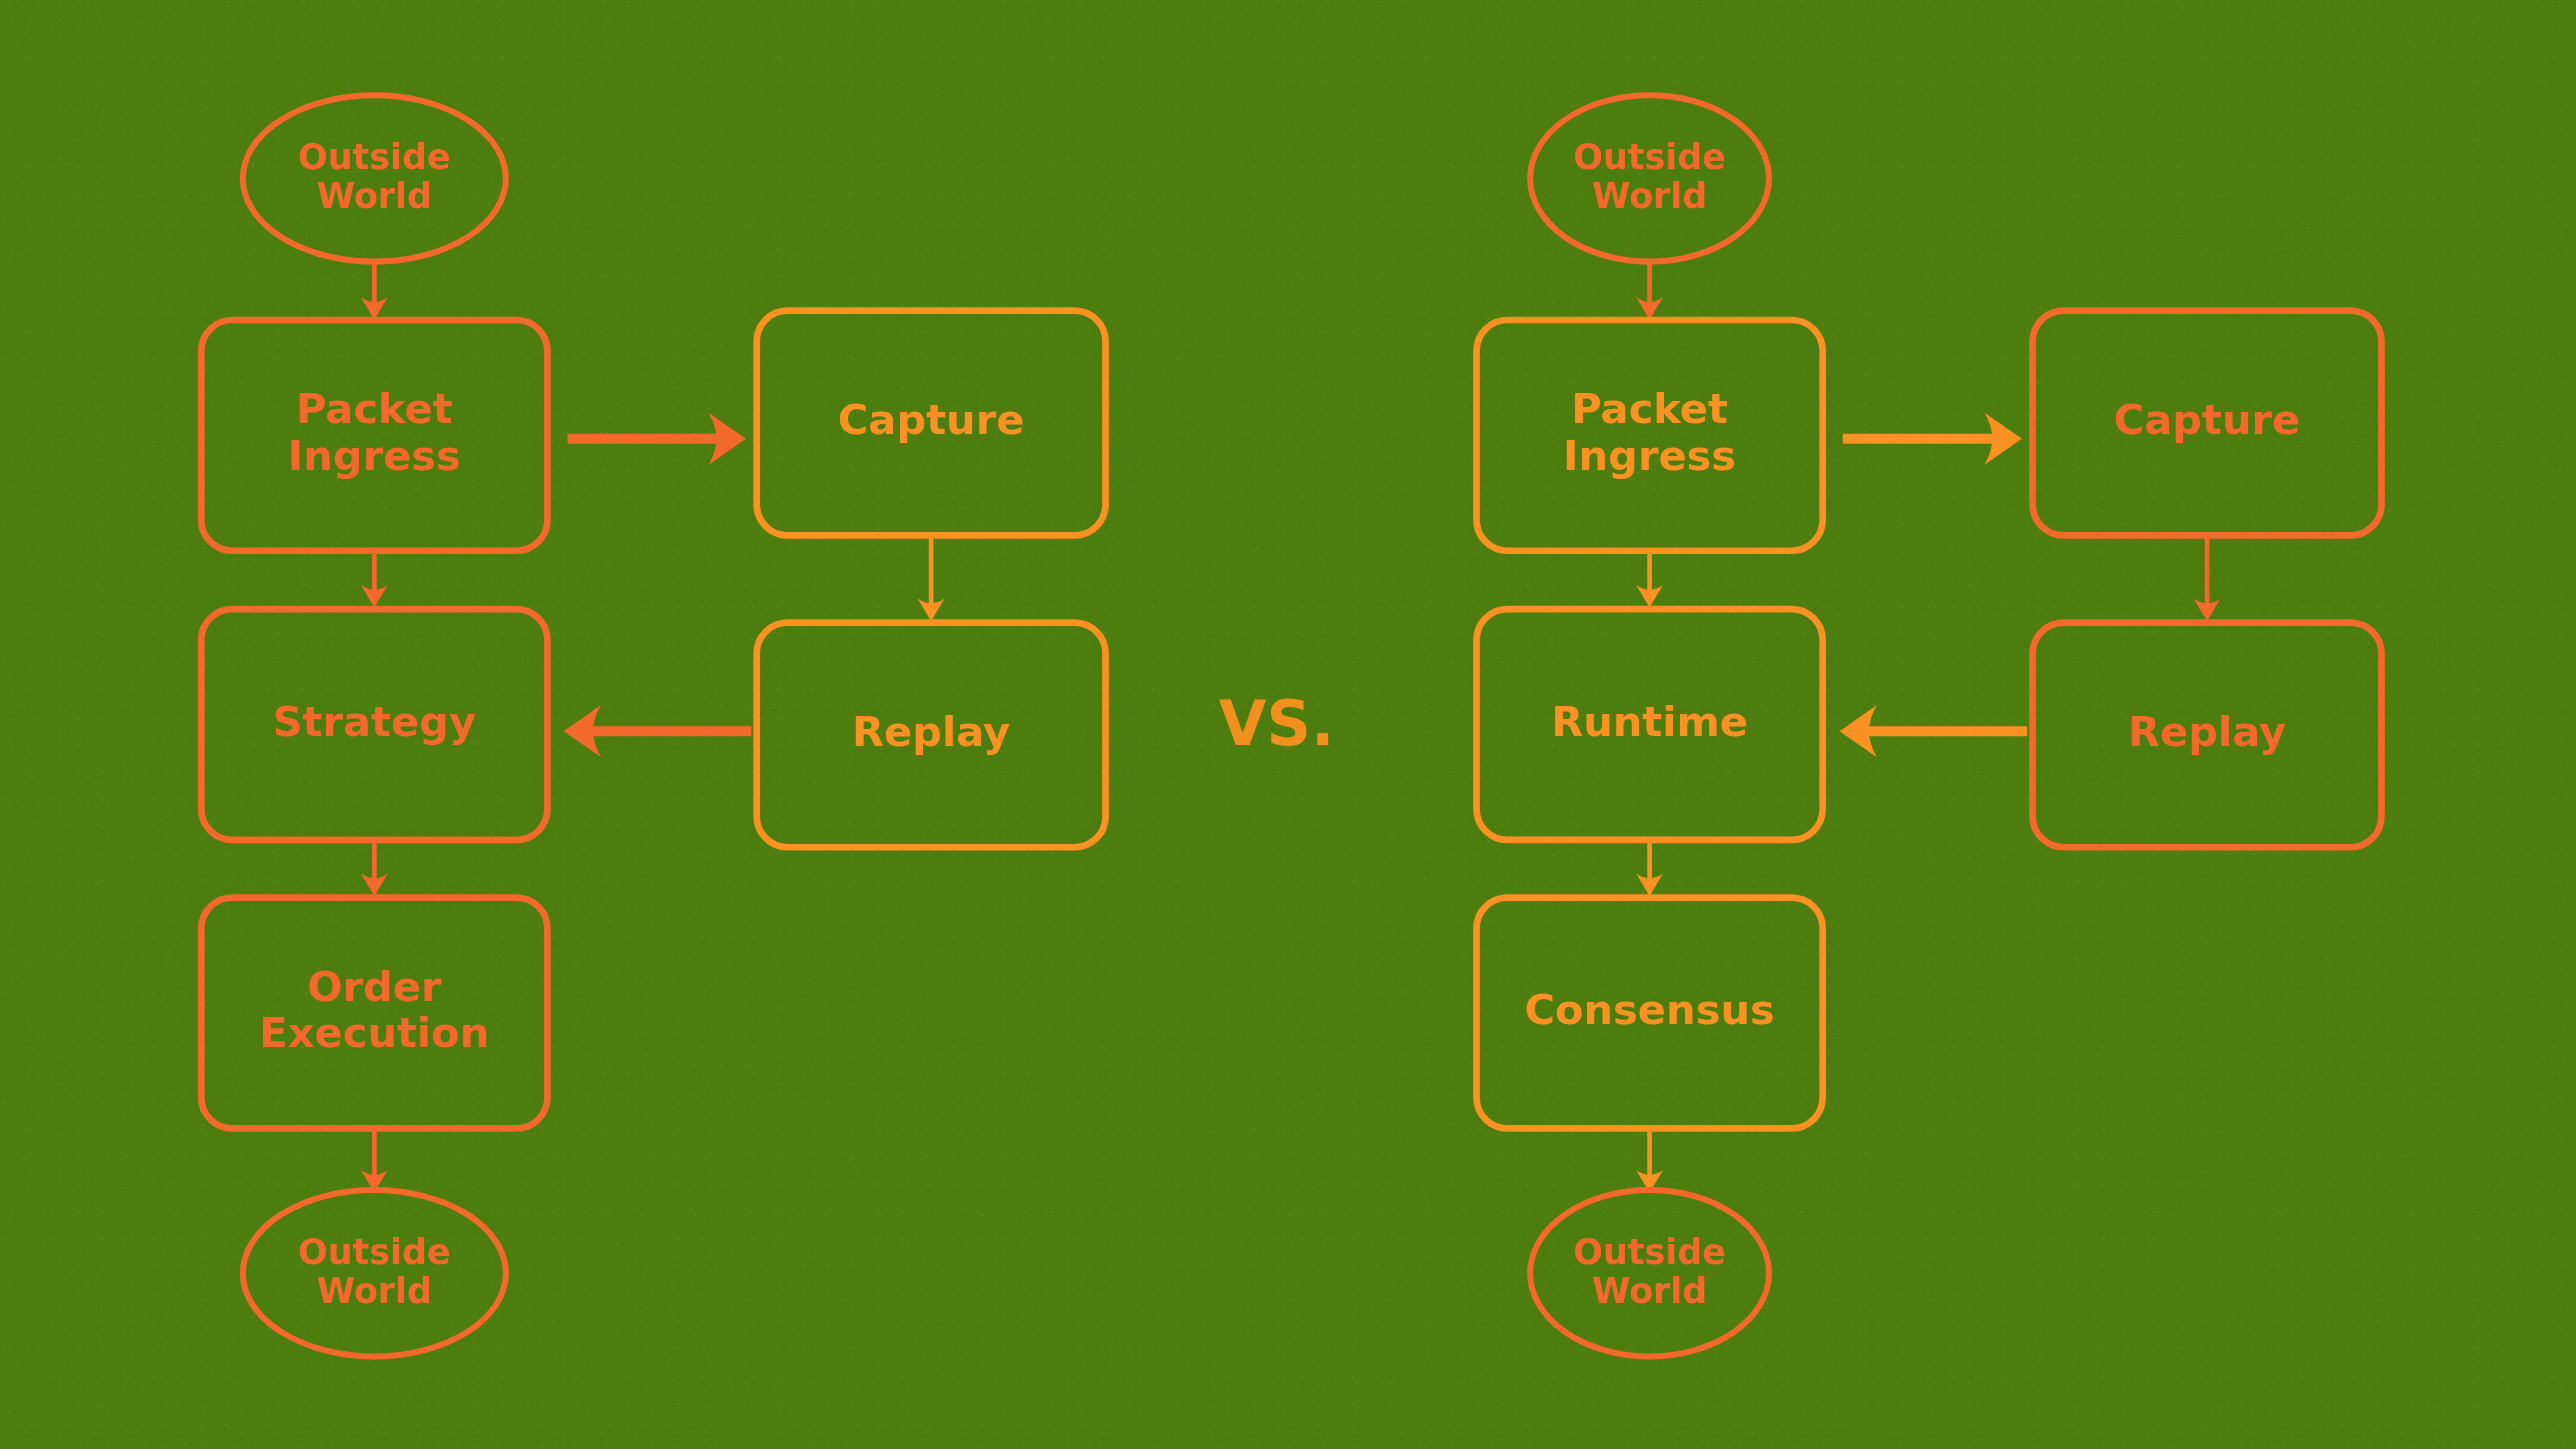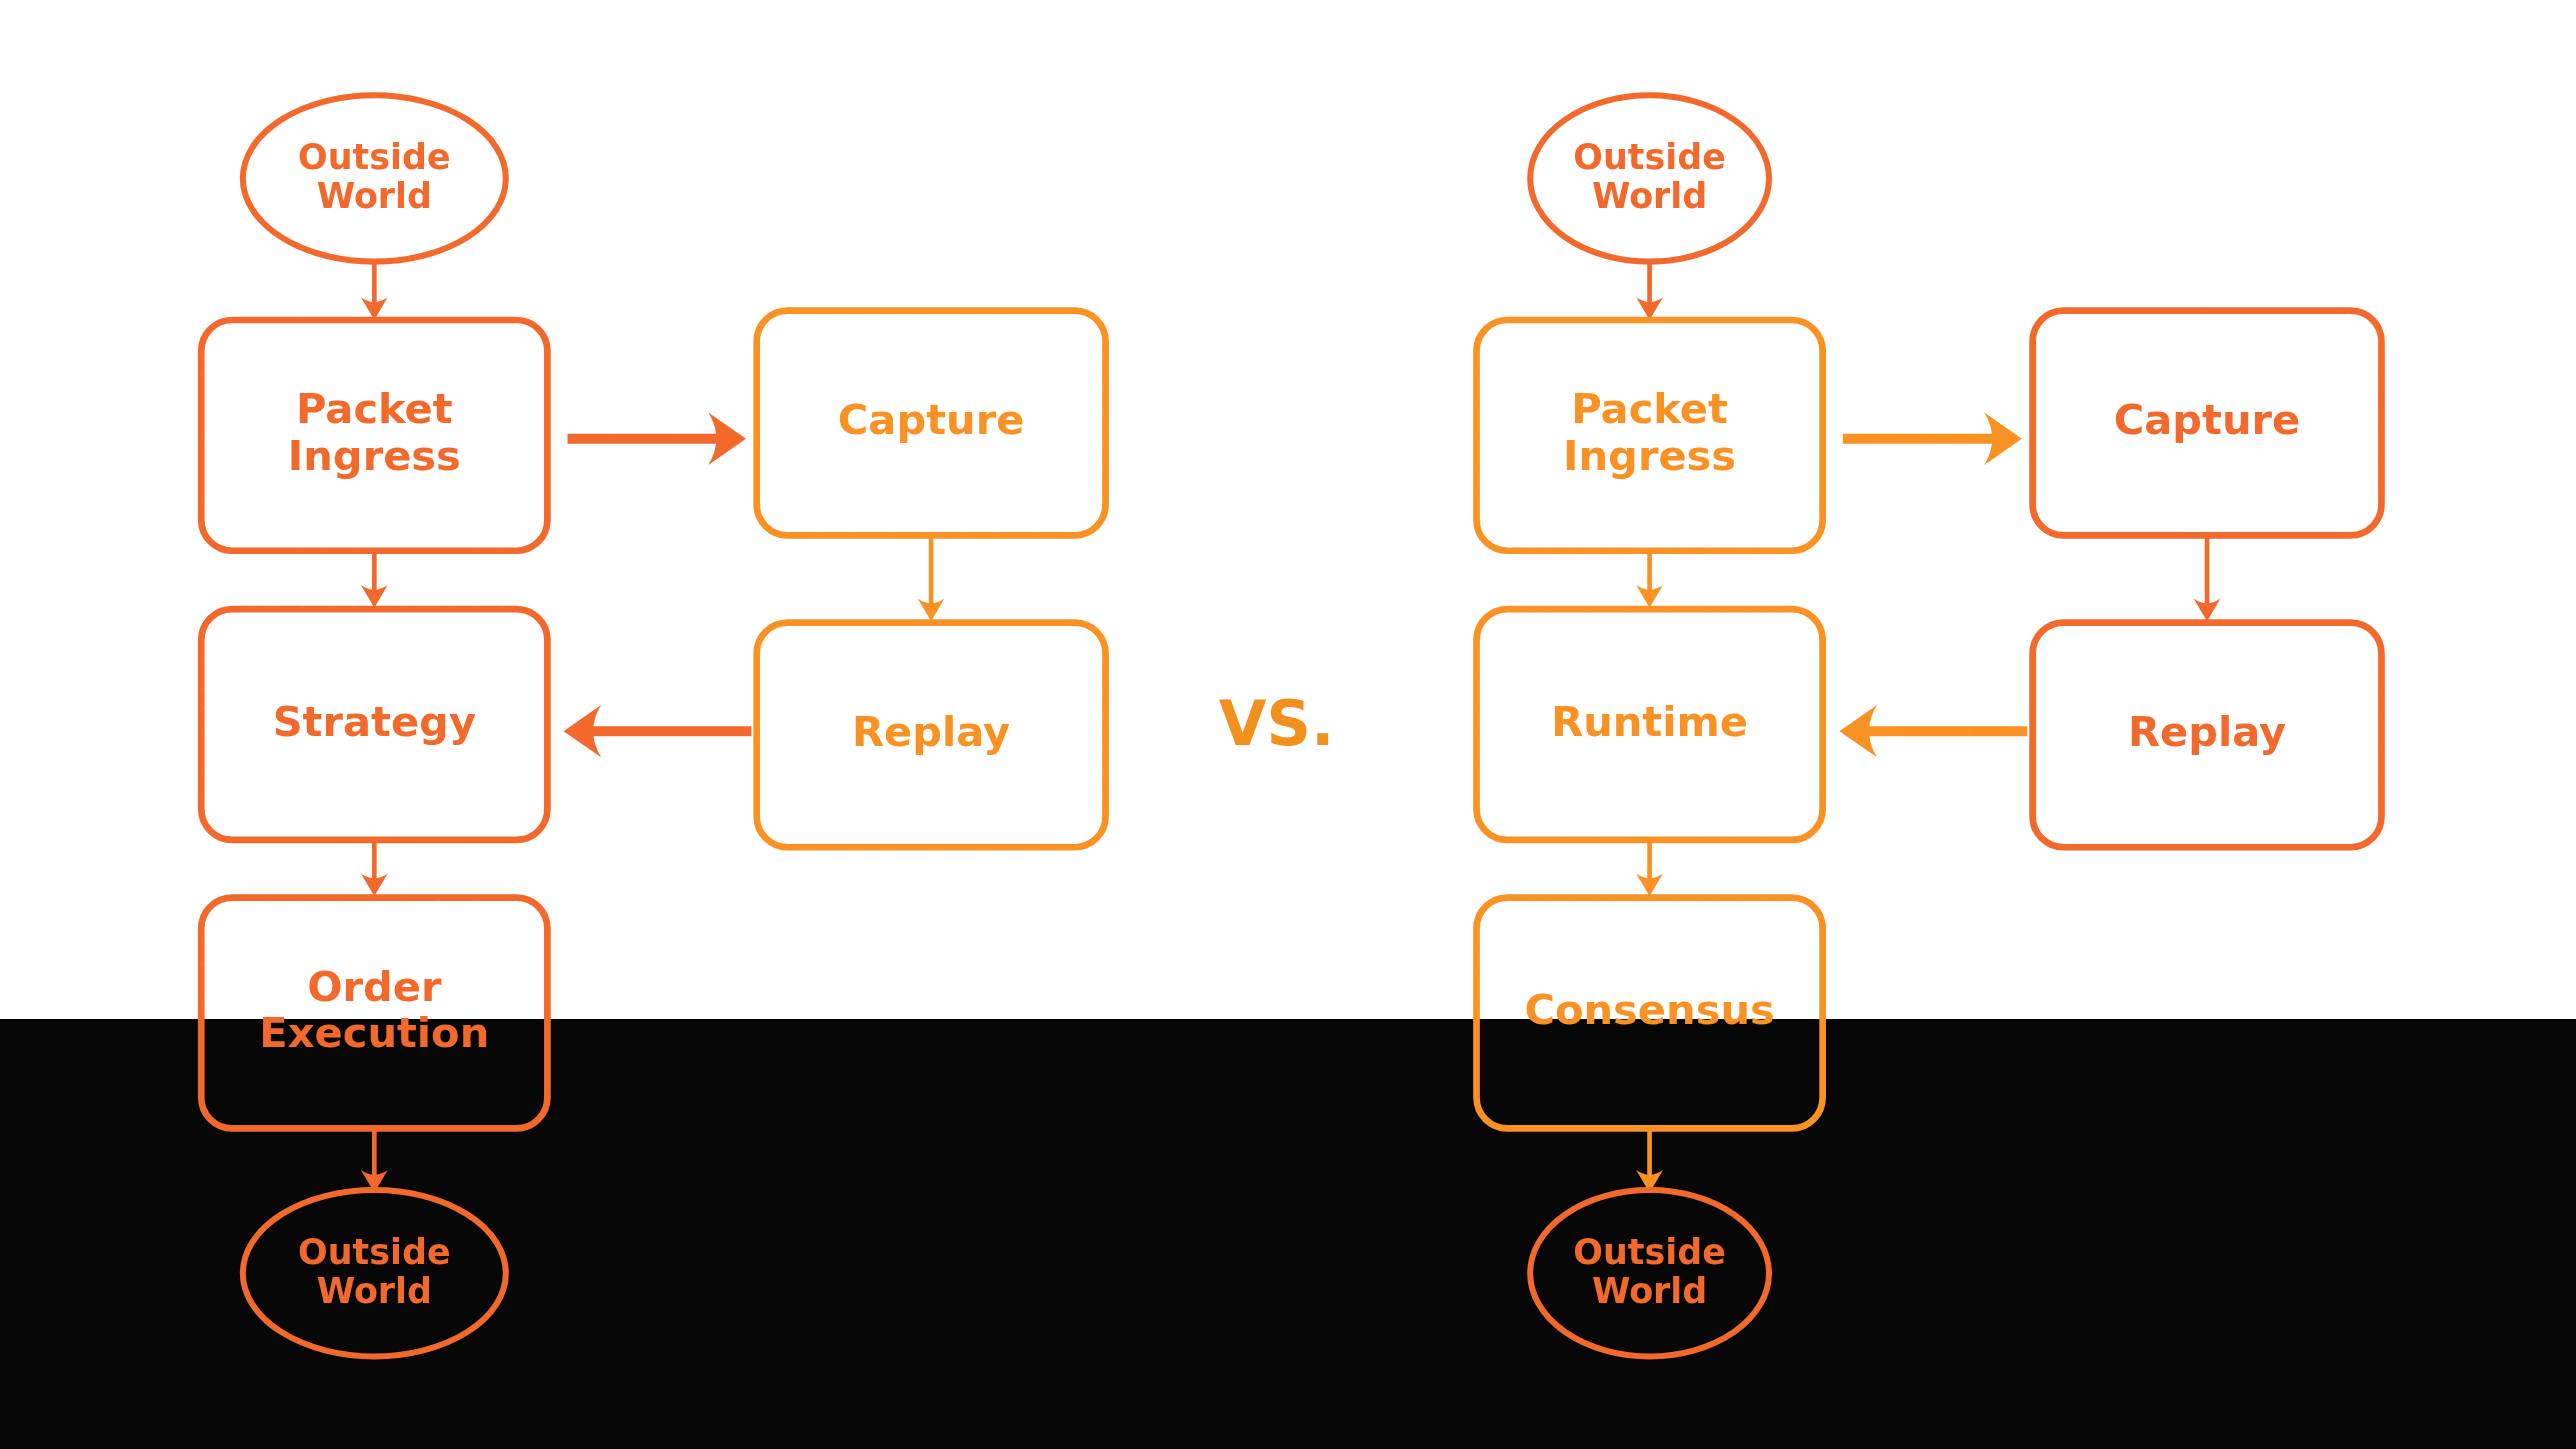--- a/index.html
+++ b/index.html
@@ -1,21 +1,21 @@
 <!DOCTYPE html>
 <html style="font-size:10.7px"><head>
 <meta charset="utf-8">
 <style>
   html,body{margin:0;padding:0;}
   body{
     width:2576px;height:1449px;overflow:hidden;
     background:#070707;
     font-family:"DejaVu Sans","Liberation Sans",sans-serif;
   }
-  #stage{position:relative;width:2576px;height:1019px;background:#ffffff;}
+  #stage{position:relative;width:2576px;height:1449px;background:#4d7c0f;}
   
   #noise{
     position:absolute;inset:0;pointer-events:none;opacity:.5;
     background-image:
       radial-gradient(circle at 11% 7%,  rgba(255,255,255,.085) 0 0.9px, transparent 1.1px),
       radial-gradient(circle at 29% 23%, rgba(255,255,255,.07)  0 0.8px, transparent 1px),
       radial-gradient(circle at 47% 13%, rgba(255,255,255,.075) 0 0.7px, transparent 0.9px),
       radial-gradient(circle at 67% 31%, rgba(255,255,255,.065) 0 0.9px, transparent 1.1px),
       radial-gradient(circle at 83% 9%,  rgba(255,255,255,.08)  0 0.8px, transparent 1px),
       radial-gradient(circle at 17% 57%, rgba(255,255,255,.07)  0 0.9px, transparent 1.1px),

